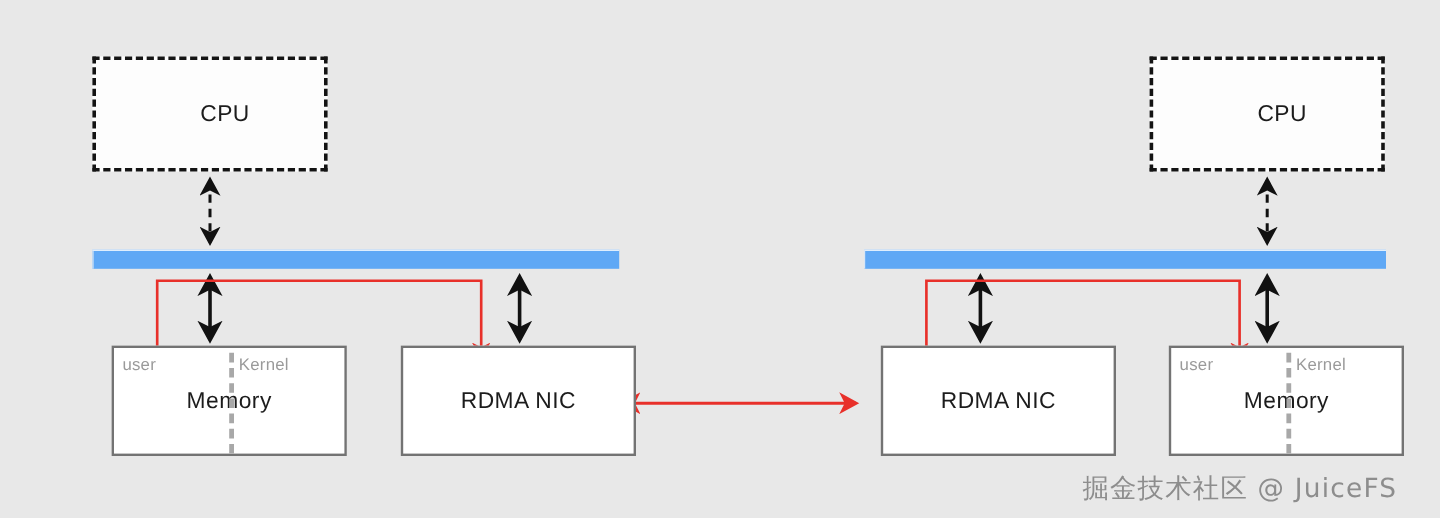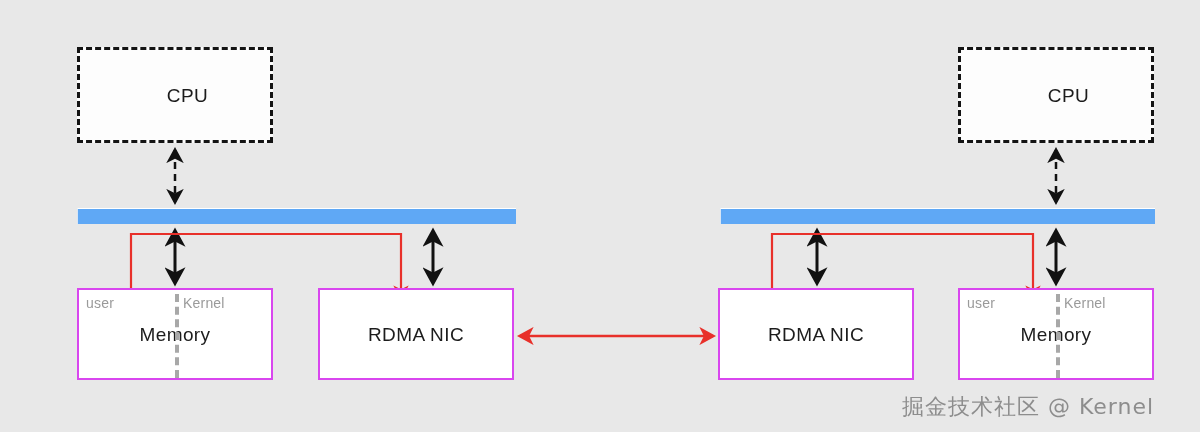--- a/index.html
+++ b/index.html
@@ -28,21 +28,22 @@
   
   .node {
     position: absolute;
     background: #ffffff;
     box-sizing: border-box;
     display: flex;
     align-items: center;
     justify-content: center;
   }
   .node.solid {
-    border: 2px solid #d946ef;
+    border: 2px solid #737373;
+    margin-left: 16px;
   }
   .node.dashed {
     border: 3px dashed #141414;
     background: #fdfdfd;
     padding-left: 25px;
   }
   .node-label {
     font-size: 19px;
     color: #1c1c1c;
     letter-spacing: 0.4px;
@@ -150,15 +151,15 @@
     <span class="node-label">RDMA NIC</span>
   </div>
 
   <div class="node solid" style="left:958px; top:288px; width:196px; height:92px;">
     <span class="region-divider"></span>
     <span class="region-label user">user</span>
     <span class="region-label kernel">Kernel</span>
     <span class="node-label">Memory</span>
   </div>
 
-  <div class="watermark" style="left:902px; top:392px;">掘金技术社区 @ Kernel</div>
+  <div class="watermark" style="left:902px; top:392px;">掘金技术社区 @ JuiceFS</div>
 
 </div>
 
 </body></html>

